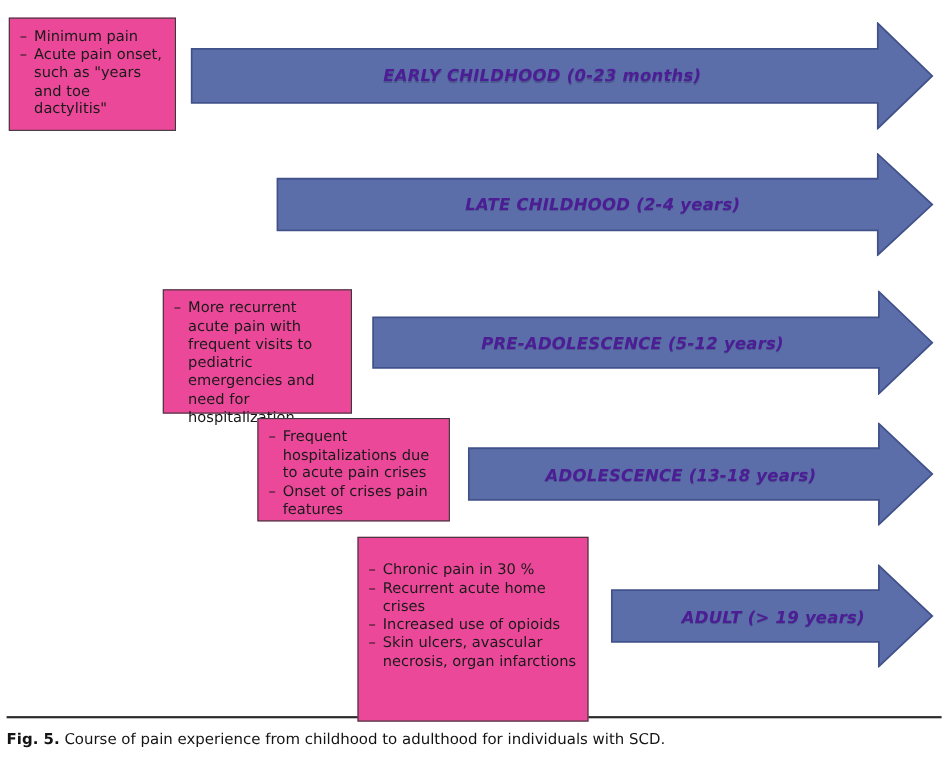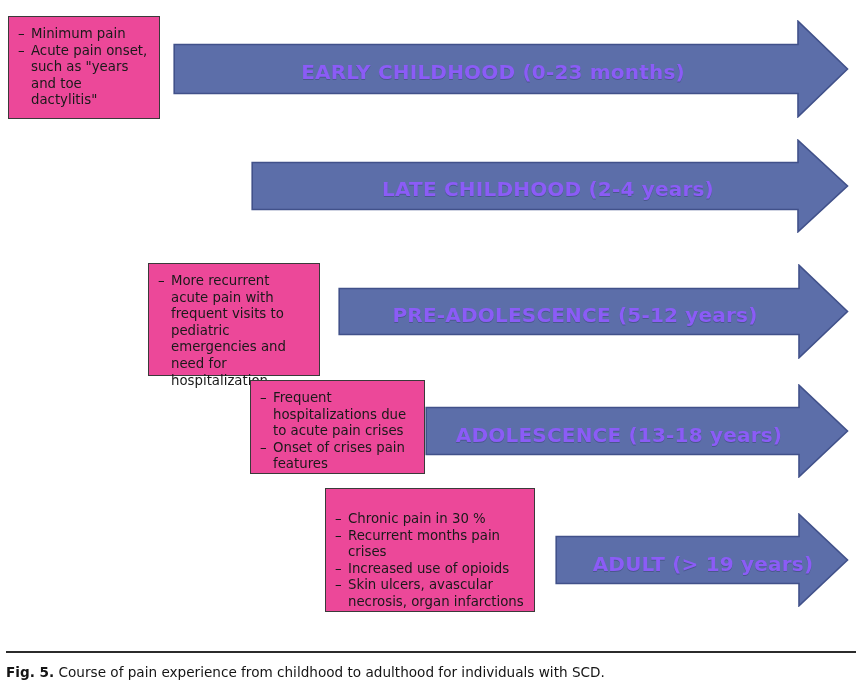--- a/index.html
+++ b/index.html
@@ -49,27 +49,28 @@
     top: 0;
   }
   
   .arrow {
     position: absolute;
     z-index: 2;
   }
   .arrow svg { display: block; }
   .arrow-label {
     position: absolute;
-    color: #8b5cf6;
+    color: #4c1d95;
     font-weight: bold;
-    font-size: 20px;
+    font-size: 15px;
     letter-spacing: 0.2px;
     white-space: nowrap;
     z-index: 3;
     text-shadow: 0 1px 0 rgba(40,50,90,0.35);
+    font-style: italic;
   }
   
   #caption-rule {
     position: absolute;
     left: 6px;
     top: 651px;
     width: 850px;
     height: 1.5px;
     background: #2b2b2b;
   }
@@ -126,38 +127,38 @@
     </ul>
   </div>
 
   <div class="arrow" style="left:425px; top:384px; width:424px; height:94px;">
     <svg width="424" height="94" viewBox="0 0 424 94">
       <polygon points="1.2,23.5 374,23.5 374,1.2 422.5,47 374,92.8 374,70.5 1.2,70.5" fill="#5c6ea9" stroke="#41518a" stroke-width="1.6" stroke-linejoin="miter"></polygon>
     </svg>
   </div>
   <div class="arrow-label" style="left:425px; top:423px; width:388px; text-align:center;">ADOLESCENCE (13-18 years)</div>
 
-  <div class="desc-box" style="left:250px; top:380px; width:175px; height:94px;">
+  <div class="desc-box" style="left:234px; top:380px; width:175px; height:94px;">
     <ul class="desc-list">
       <li>Frequent hospitalizations due to acute pain crises</li>
       <li>Onset of crises pain features</li>
     </ul>
   </div>
 
   <div class="arrow" style="left:555px; top:513px; width:294px; height:94px;">
     <svg width="294" height="94" viewBox="0 0 294 94">
       <polygon points="1.2,23.5 244,23.5 244,1.2 292.5,47 244,92.8 244,70.5 1.2,70.5" fill="#5c6ea9" stroke="#41518a" stroke-width="1.6" stroke-linejoin="miter"></polygon>
     </svg>
   </div>
   <div class="arrow-label" style="left:555px; top:552px; width:258px; text-align:center;margin-left:19px;">ADULT (&gt; 19 years)</div>
 
-  <div class="desc-box" style="left:325px; top:488px; width:210px; height:124px; padding-top:22px;">
+  <div class="desc-box" style="left:325px; top:488px; width:210px; height:168px; padding-top:22px;">
     <ul class="desc-list">
       <li>Chronic pain in 30 %</li>
-      <li>Recurrent months pain crises</li>
+      <li>Recurrent acute home crises</li>
       <li>Increased use of opioids</li>
       <li>Skin ulcers, avascular necrosis, organ infarctions</li>
     </ul>
   </div>
 
   <div id="caption-rule"></div>
   <div id="caption">
     <span class="fig-label">Fig. 5.</span>
     <span>Course of pain experience from childhood to adulthood for individuals with SCD.</span>
   </div>

